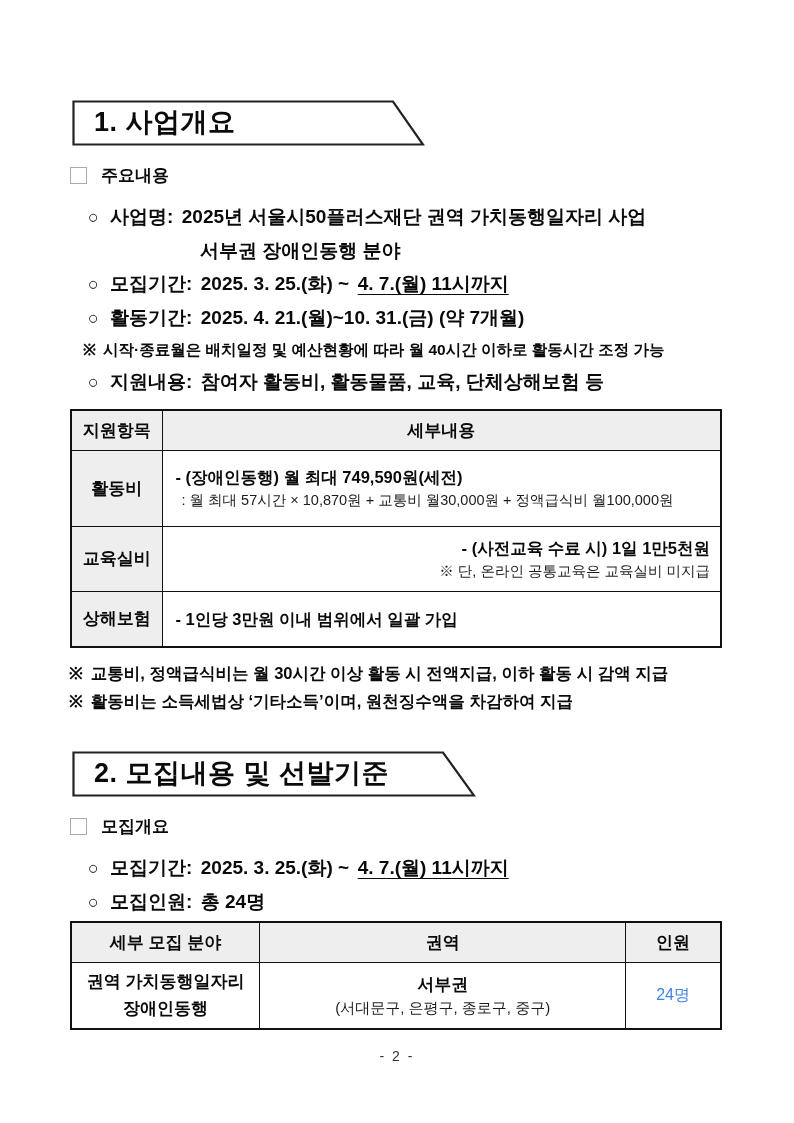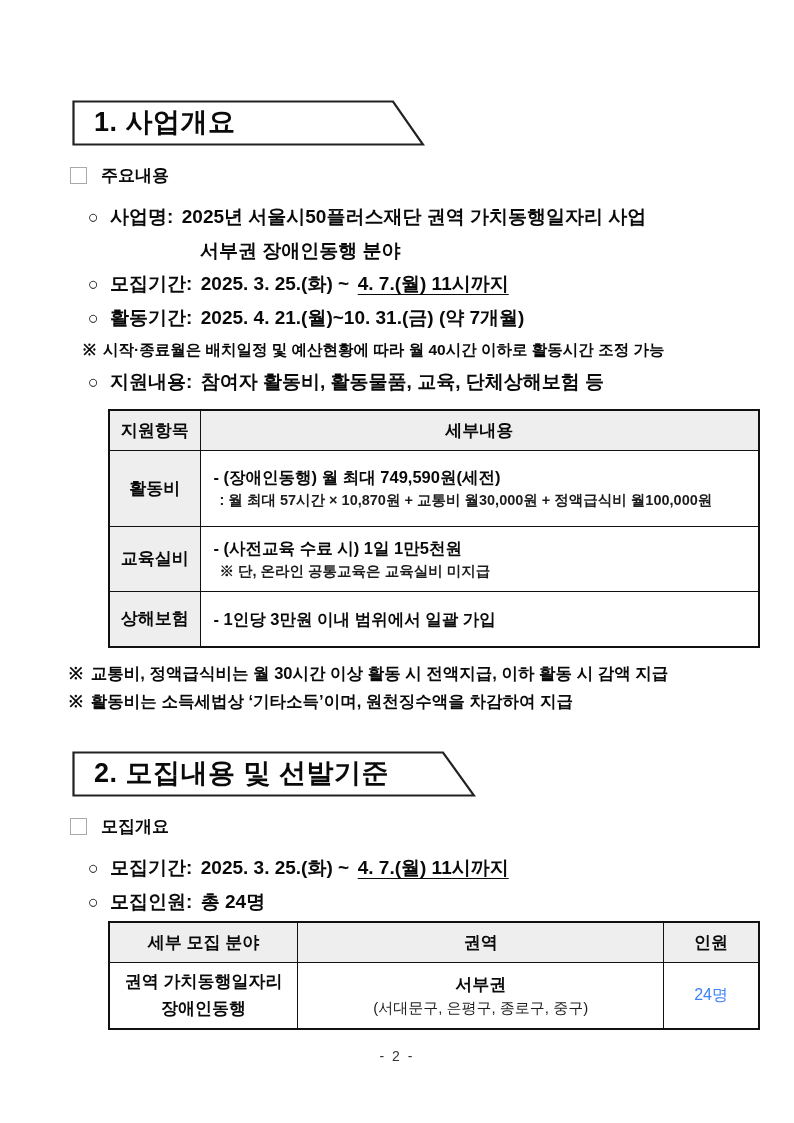--- a/index.html
+++ b/index.html
@@ -63,44 +63,44 @@
   .inline-note {
     display: flex; align-items: baseline;
     font-size: 15.5px; font-weight: bold;
     line-height: 30px; white-space: nowrap;
     margin-left: -5px;
   }
   .inline-note .note-marker { margin-right: 7px; font-weight: bold; }
 
   
   table.tbl {
-    margin-left: 108px;
+    margin-left: 70px;
     border-collapse: collapse;
     width: 652px;
     table-layout: fixed;
   }
   table.tbl, table.tbl th, table.tbl td { border: 1.6px solid #111111; }
   table.tbl { border-width: 2px; }
   table.tbl th {
     background: #eeeeee;
     font-size: 17px; font-weight: bold;
     text-align: center; height: 40px;
   }
   .tbl-support { margin-top: 10px; }
   .tbl-support .c-item { width: 91px; }
   .tbl-support td.c-item {
     background: #eeeeee; text-align: center;
     font-size: 17px; font-weight: bold;
   }
   .tbl-support td.c-detail { padding: 9px 10px 9px 13px; }
   .tbl-support .d1 { font-size: 16.5px; font-weight: bold; line-height: 24px; white-space: nowrap; }
-  .tbl-support .d2 { font-size: 14.5px; font-weight: bold; line-height: 22px; padding-left: 6px; white-space: nowrap; color: #1c1c1c; }
+  .tbl-support .d2 { font-size: 14.5px; font-weight: normal; line-height: 22px; padding-left: 6px; white-space: nowrap; color: #1c1c1c; }
   .tbl-support .d2:empty { display: none; }
   .row-activity td.c-detail { height: 76px; }
-  .row-edu td.c-detail { height: 64px; }
+  .row-edu td.c-detail { height: 64px; text-align: right; }
   .row-ins td.c-detail { height: 56px; }
 
   
   .footnotes { margin: 12px 0 0 69px; }
   .footnote-line {
     display: flex; align-items: baseline;
     font-size: 16.5px; font-weight: bold;
     line-height: 27.5px; white-space: nowrap;
   }
   .footnote-line .note-marker { margin-right: 8px; }

